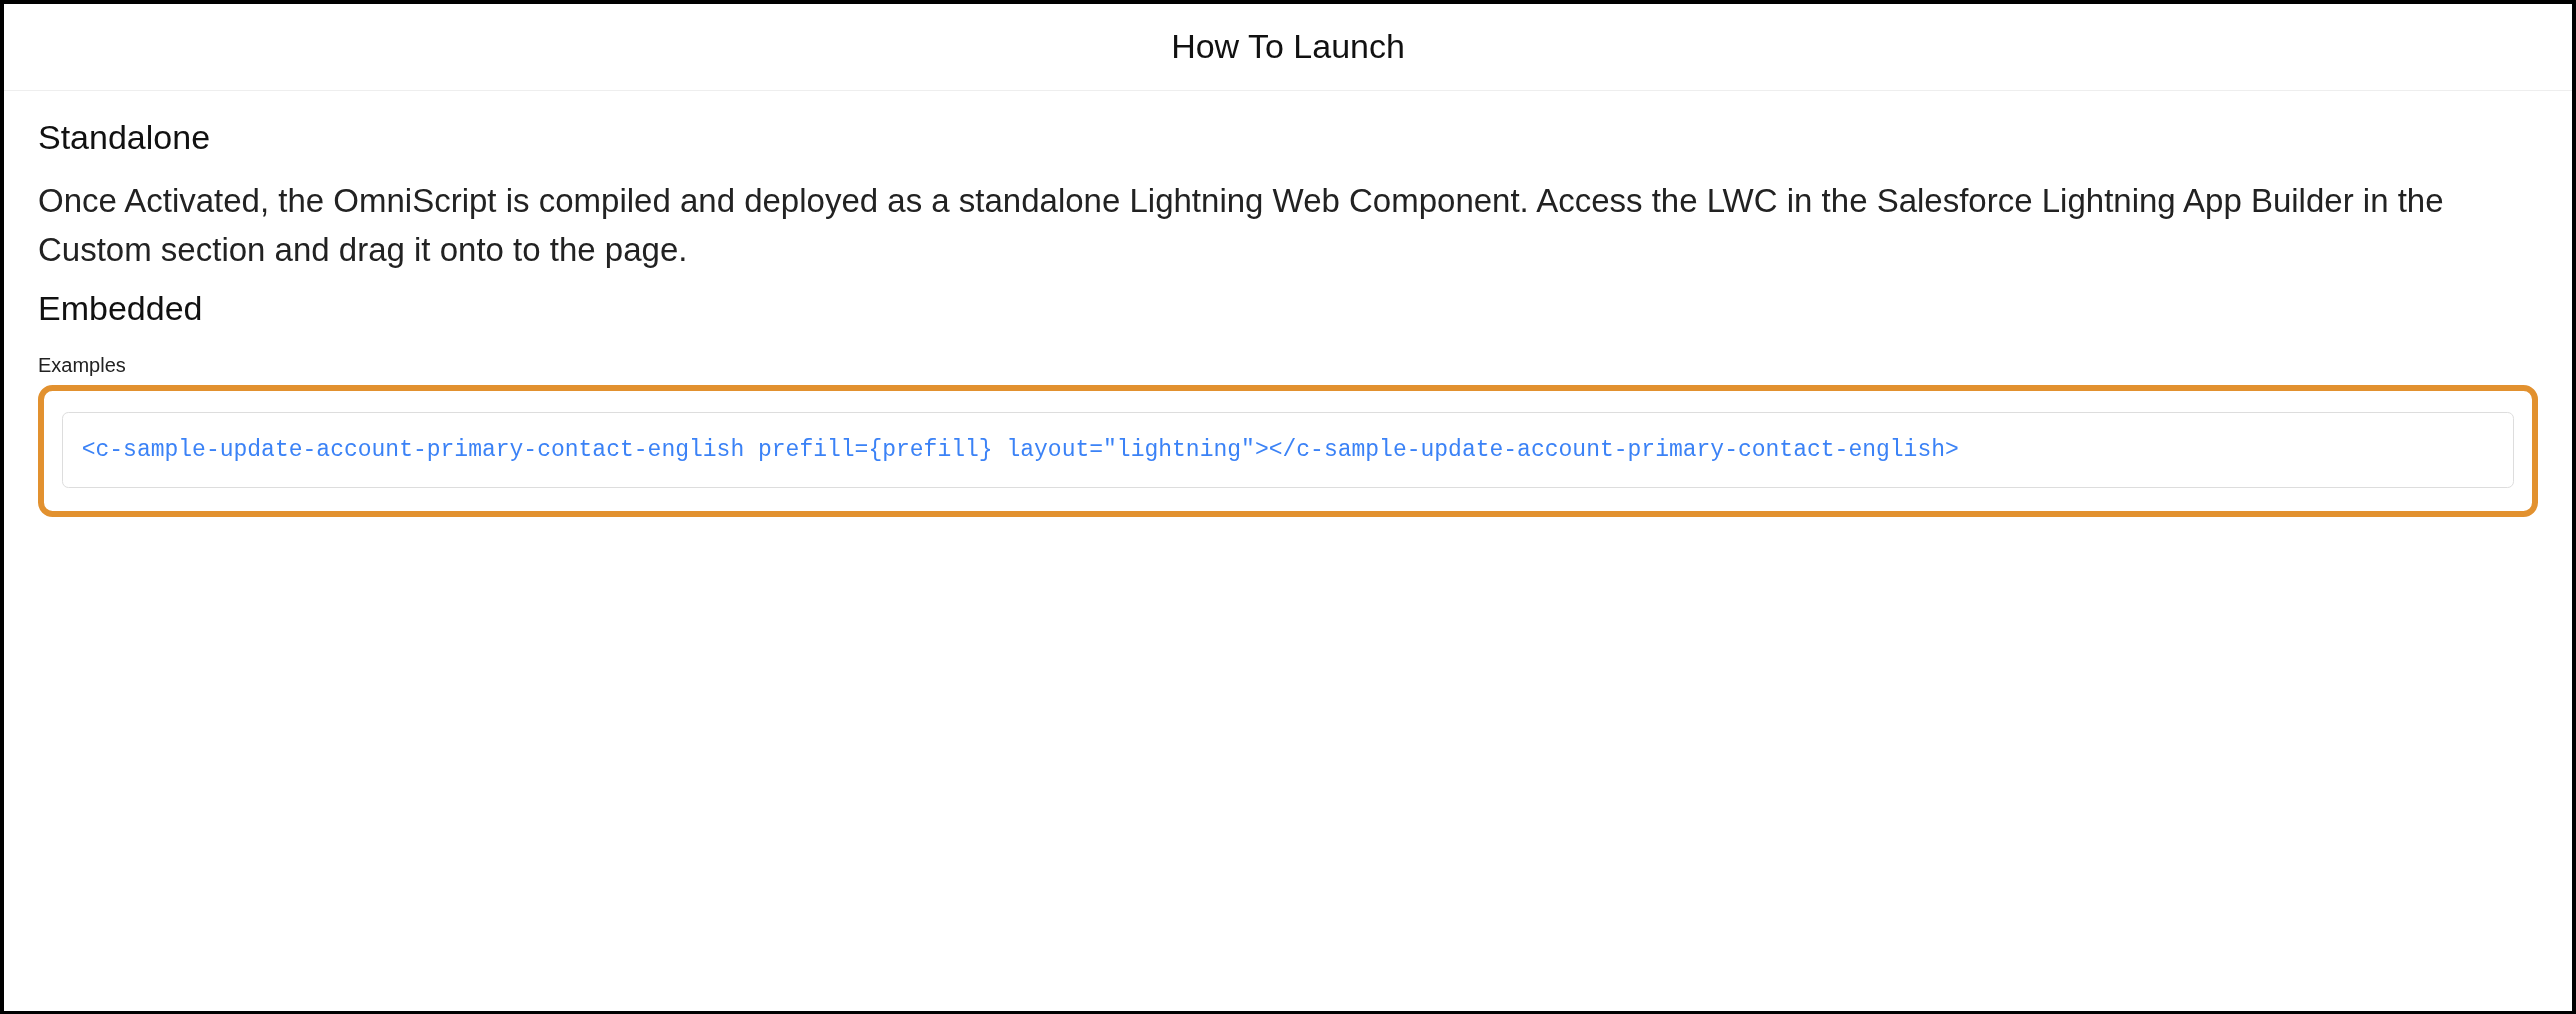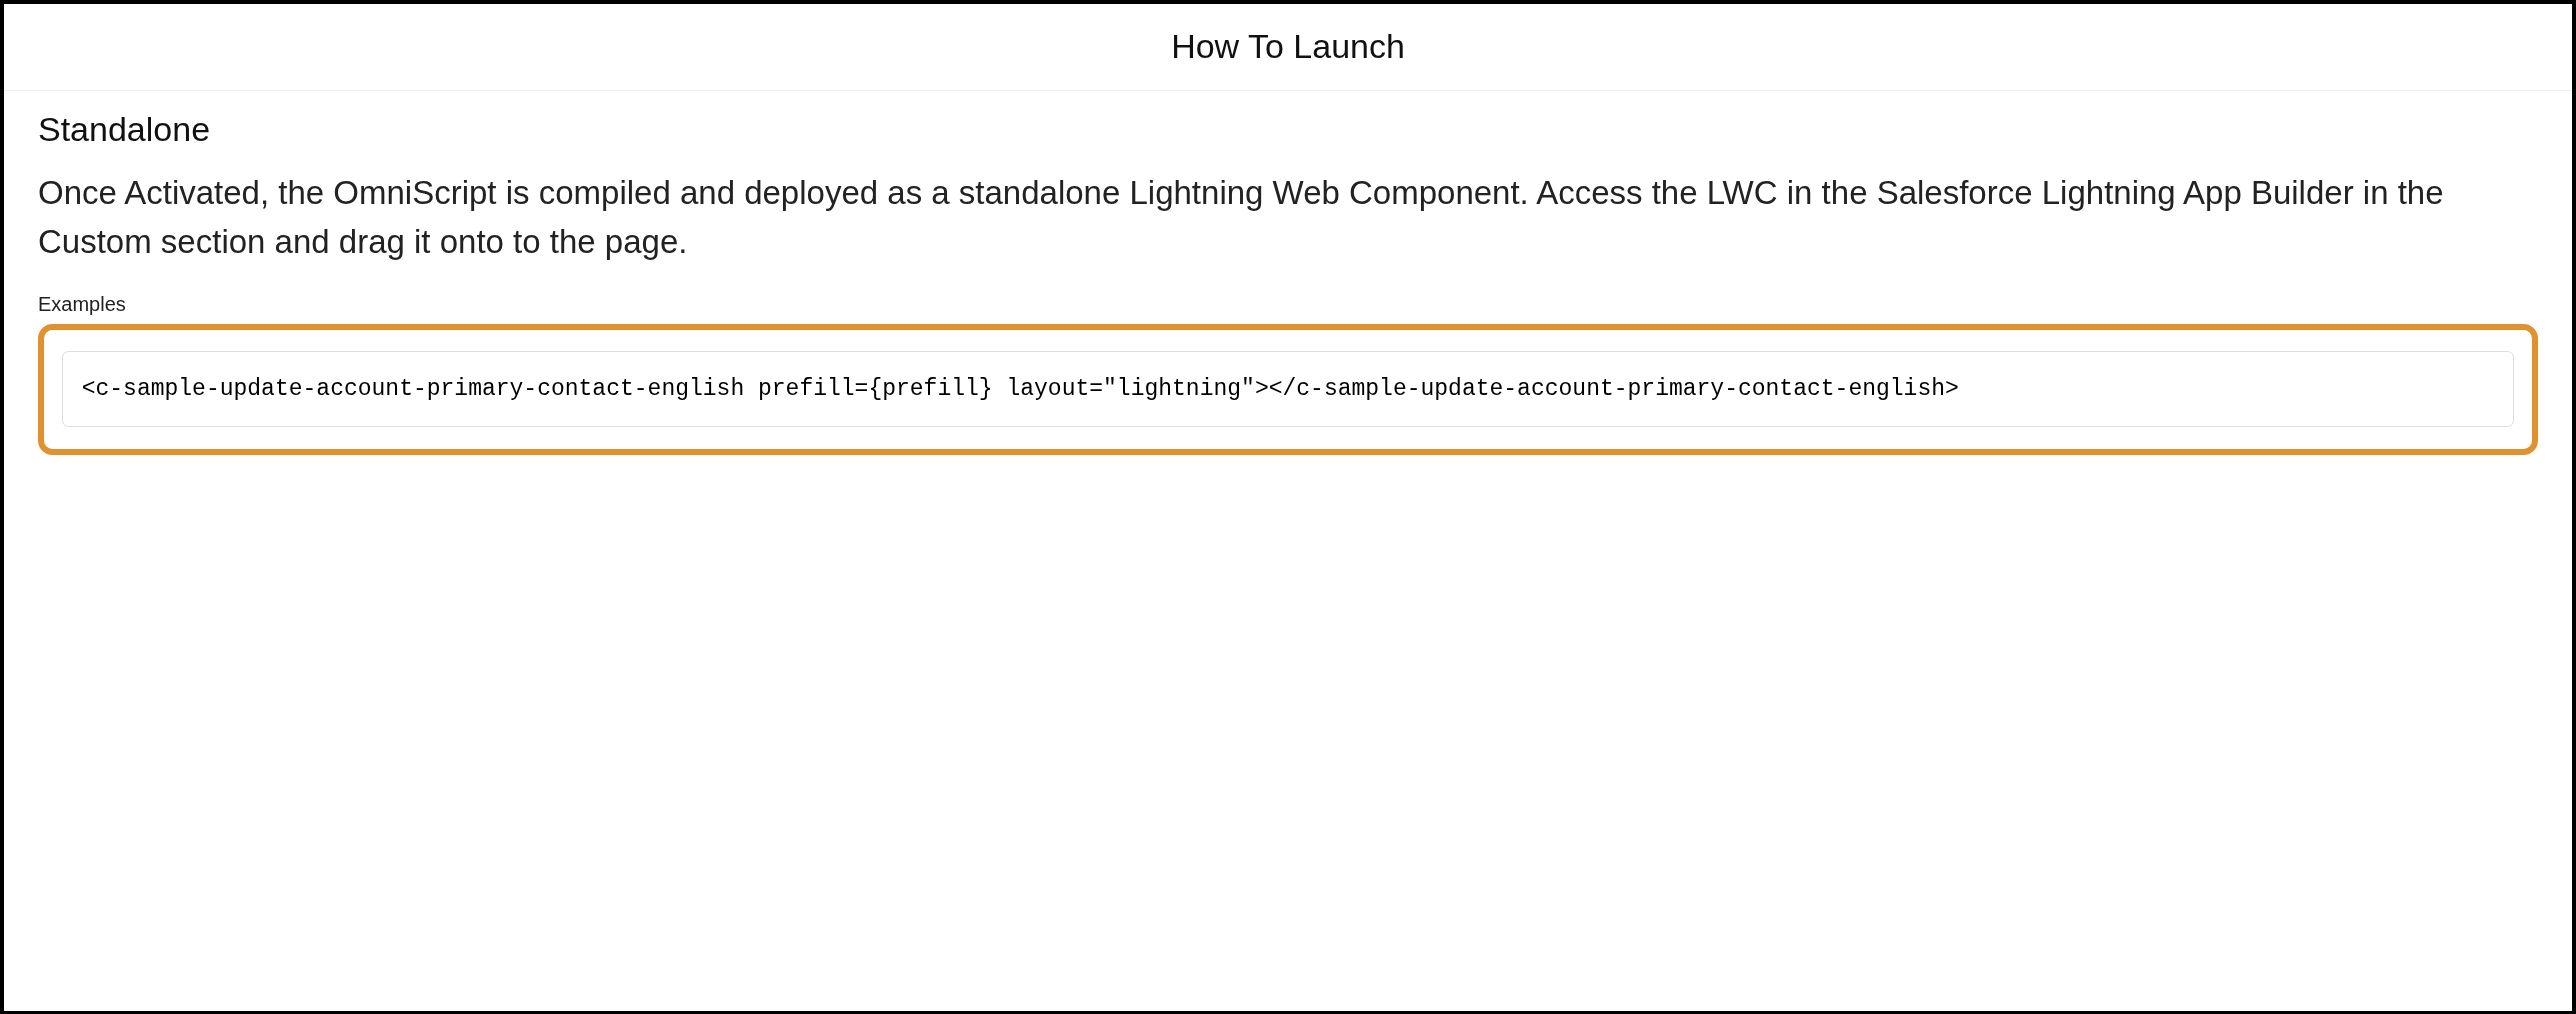--- a/index.html
+++ b/index.html
@@ -32,21 +32,21 @@
       padding: 19px 34px 32px 34px;
     }
     .content h2 {
       font-size: 34px;
       font-weight: 400;
       color: #111;
       margin-top: 14.5px;
       margin-bottom: 19px;
     }
     .content h2:first-child {
-      margin-top: 0;
+      margin-top: 8px;
     }
     .content p {
       font-size: 33px;
       line-height: 1.5;
       color: #222;
       margin-bottom: 9.6px;
     }
     .examples-label {
       font-size: 20px;
       color: #222;
@@ -57,21 +57,21 @@
       border-radius: 14.5px;
       margin-top: 8px;
       padding: 21px 17.7px 22.5px 17.7px;
       background: #fff;
     }
     .code-input {
       display: block;
       width: 100%;
       font-family: "Courier New", Courier, monospace;
       font-size: 23px;
-      color: #000000;
+      color: #3b82f6;
       background: #fff;
       border: 1.6px solid #ddd;
       border-radius: 6.4px;
       padding: 24px 19px;
       margin-bottom: 24px;
       overflow: hidden;
       text-overflow: clip;
     }
     .code-input:last-child {
       margin-bottom: 0;
@@ -83,20 +83,21 @@
 <div class="window">
   <div class="header">
     <h1>How To Launch</h1>
   </div>
 
   <div class="content">
 
     <h2>Standalone</h2>
     <p>Once Activated, the OmniScript is compiled and deployed as a standalone Lightning Web Component. Access the LWC in the Salesforce Lightning App Builder in the Custom section and drag it onto to the page.</p>
 
+    <h2>Embedded</h2>
 
     <div class="examples-label">Examples</div>
 
     <div class="highlight-box">
       <input type="text" readonly="" class="code-input" value="&lt;c-sample-update-account-primary-contact-english prefill={prefill} layout=&quot;lightning&quot;&gt;&lt;/c-sample-update-account-primary-contact-english&gt;" style="">
     </div>
   </div>
 </div>
 
 

